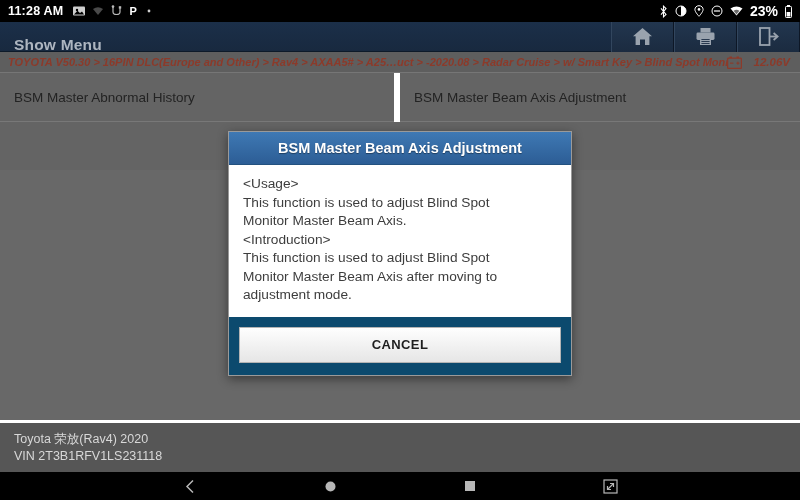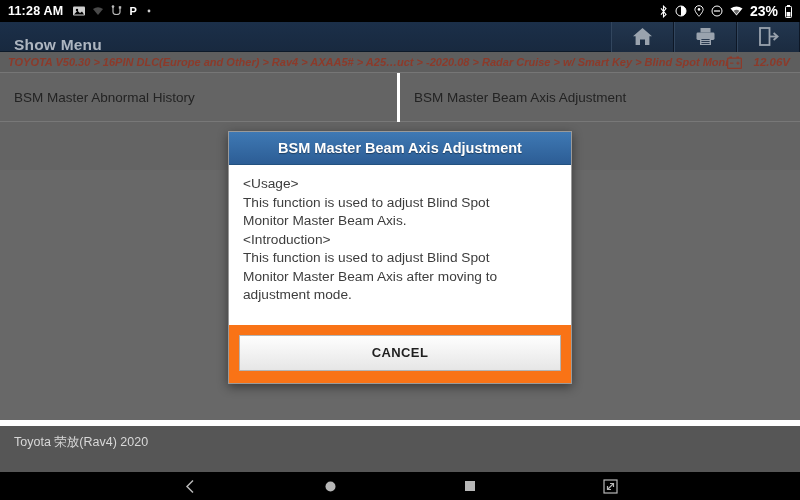--- a/index.html
+++ b/index.html
@@ -105,40 +105,40 @@
   }
   .grid-row {
     display: flex;
     width: 800px; height: 49px;
     border-bottom: 1px solid #787878;
   }
   .grid-cell {
     width: 400px; height: 49px;
     display: flex; align-items: center;
     padding-left: 14px;
-    border-right: 3px solid #ffffff;
+    border-right: 6px solid #ffffff;
     color: #232323;
     font-size: 13.5px;
     cursor: pointer;
   }
   .grid-cell:last-child { border-right: none; }
 
   
   .body-area {
     position: absolute; top: 170px; left: 0;
     width: 800px; height: 250px;
     background: #686868;
   }
 
   
   .footer {
     position: absolute; left: 0; top: 420px;
     width: 800px; height: 52px;
     background: #565656;
-    border-top: 6px solid #ffffff;
+    border-top: 3px solid #ffffff;
     padding: 8px 0 0 14px;
   }
   .footer-line {
     color: #d8d8d8;
     font-size: 12.5px;
     line-height: 17px;
   }
 
   
   .navbar {
@@ -169,33 +169,33 @@
     background: linear-gradient(#3f79b4, #2c5d95);
     border-bottom: 1px solid #23517f;
     color: #ffffff;
     font-size: 14.5px;
     font-weight: bold;
     display: flex; align-items: center; justify-content: center;
     text-shadow: 0 1px 1px rgba(0,0,0,.4);
   }
   .dlg-body {
     background: #ffffff;
-    padding: 10px 14px 20px 14px;
+    padding: 10px 14px 12px 14px;
     min-height: 133px;
   }
   .dlg-body p {
     color: #3d3d3d;
     font-size: 13.7px;
     line-height: 18.5px;
     white-space: pre-wrap;
   }
   .dlg-actions {
     display: flex; gap: 11px;
     padding: 10px 10px 12px 10px;
-    background: #f97316;
+    background: #0c4a6e;
   }
   .btn {
     flex: 1; height: 36px;
     display: flex; align-items: center; justify-content: center;
     font-size: 13px; font-weight: bold;
     cursor: pointer;
     letter-spacing: .4px;
   }
   .btn-cancel {
     background: linear-gradient(#fefefe, #e6e6e6);
@@ -316,20 +316,21 @@
     </div>
     <div class="grid-row">
       <div class="grid-cell"></div>
     </div>
   </div>
 
   <div class="body-area"></div>
 
   <div class="footer">
     <div class="footer-line">Toyota 荣放(Rav4) 2020</div>
+    <div class="footer-line">VIN 2T3B1RFV1LS231118</div>
   </div>
 
   <div class="dialog">
     <div class="dlg-title">BSM Master Beam Axis Adjustment</div>
     <div class="dlg-body">
       <p>&lt;Usage&gt;
 This function is used to adjust Blind Spot
 Monitor Master Beam Axis.
 &lt;Introduction&gt;
 This function is used to adjust Blind Spot

